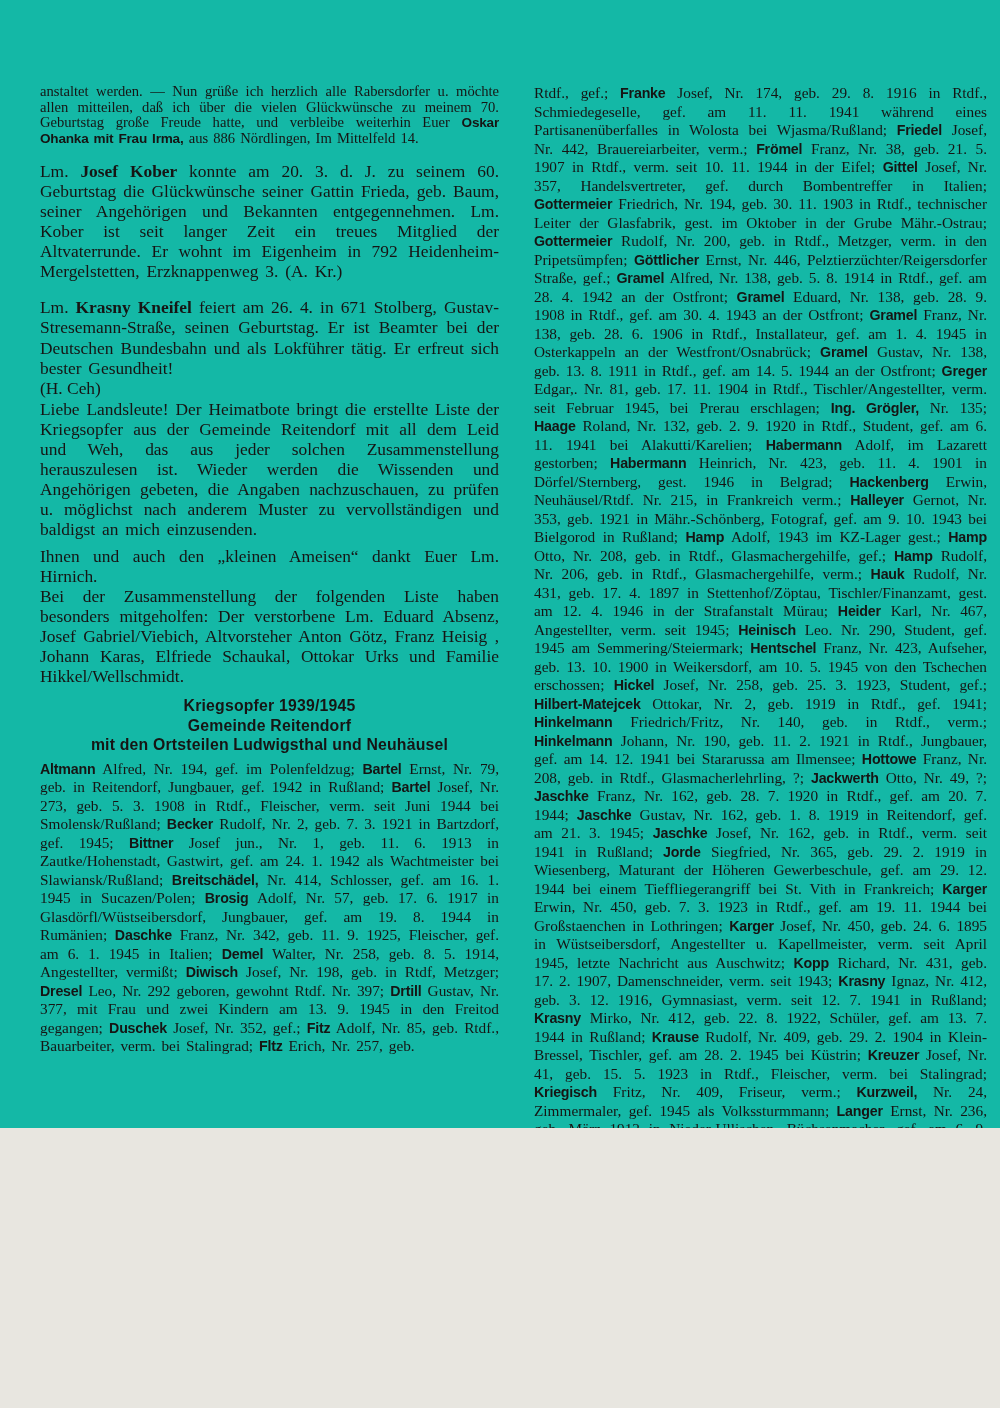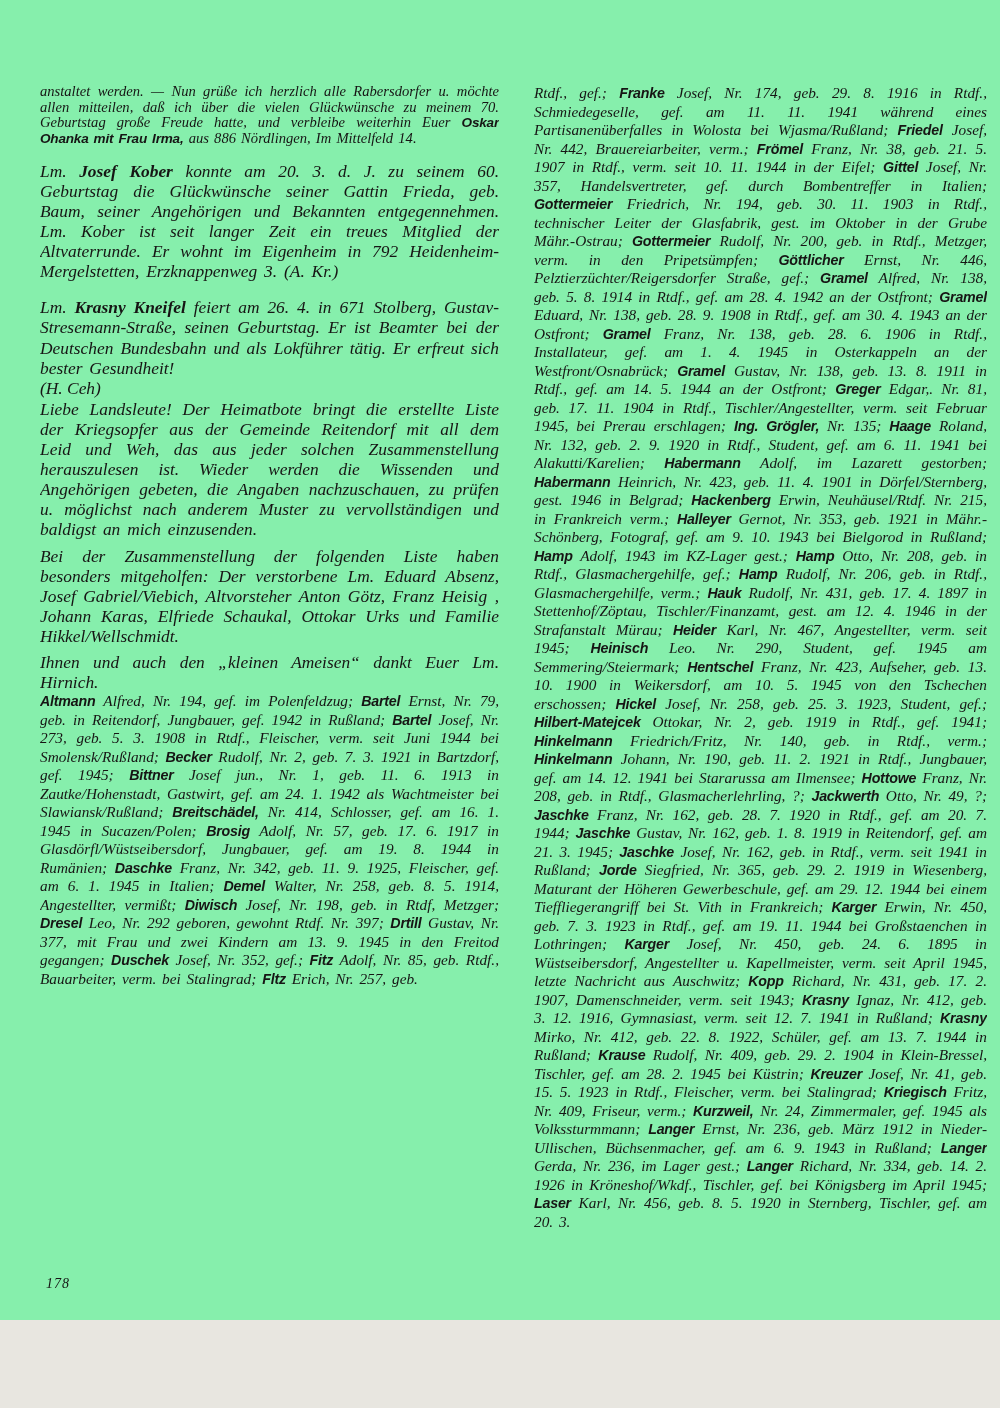--- a/index.html
+++ b/index.html
@@ -1,24 +1,23 @@
 <!DOCTYPE html>
 <html lang="de"><head>
 <meta charset="utf-8">
 <style>
   html,body{margin:0;padding:0;background:#e8e6e0;}
   .page{
     position:relative;
-    width:1000px;height:1320px;
+    width:1000px;height:1128px;
     margin:0 auto;
-    background:#86efac;
+    background:#14b8a6;
     color:#161514;
     font-family:"Liberation Serif","DejaVu Serif",serif;
     overflow:hidden;
-    font-style:italic;
   }
   .col{position:absolute;top:84px;}
   .col-left{left:40px;width:459px;height:1230px;overflow:hidden;}
   .col-right{left:534px;width:453px;height:1230px;overflow:hidden;}
   p{margin:0;}
   .justify{text-align:justify;text-justify:inter-word;}
   .cont-text{font-size:14.6px;line-height:15.7px;word-spacing:1.5px;}
   .body-text{font-size:17.4px;line-height:20.1px;word-spacing:2.5px;}
   .list-text{font-size:15.3px;line-height:18.5px;word-spacing:2px;}
   .section-heading{
@@ -55,24 +54,29 @@
 
 
     <p class="body-text justify mb4"><span>Lm. </span><span class="b-serif">Josef Kober</span><span> konnte am 20. 3. d. J. zu seinem 60. Geburtstag die Glückwünsche seiner Gattin Frieda, geb. Baum, seiner Angehörigen und Bekannten entgegennehmen. Lm. Kober ist seit langer Zeit ein treues Mitglied der Altvaterrunde. Er wohnt im Eigenheim in 792 Heidenheim-Mergelstetten, Erzknappenweg 3. (A. Kr.)</span></p>
 
     <p class="body-text justify"><span>Lm. </span><span class="b-serif">Krasny Kneifel</span><span> feiert am 26. 4. in 671 Stolberg, Gustav-Stresemann-Straße, seinen Geburtstag. Er ist Beamter bei der Deutschen Bundesbahn und als Lokführer tätig. Er erfreut sich bester Gesundheit!</span></p>
 
     <p class="byline">(H. Ceh)</p>
 
     <p class="body-text justify mb6">Liebe Landsleute! Der Heimatbote bringt die erstellte Liste der Kriegsopfer aus der Gemeinde Reitendorf mit all dem Leid und Weh, das aus jeder solchen Zusammenstellung herauszulesen ist. Wieder werden die Wissenden und Angehörigen gebeten, die Angaben nachzuschauen, zu prüfen u. möglichst nach anderem Muster zu vervollständigen und baldigst an mich einzusenden.</p>
 
+    <p class="body-text justify">Ihnen und auch den „kleinen Ameisen“ dankt Euer Lm. Hirnich.</p>
+
     <p class="body-text justify mb6">Bei der Zusammenstellung der folgenden Liste haben besonders mitgeholfen: Der verstorbene Lm. Eduard Absenz, Josef Gabriel/Viebich, Altvorsteher Anton Götz, Franz Heisig , Johann Karas, Elfriede Schaukal, Ottokar Urks und Familie Hikkel/Wellschmidt.</p>
 
-    <p class="body-text justify">Ihnen und auch den „kleinen Ameisen“ dankt Euer Lm. Hirnich.</p>
-
+    <div class="list-title">
+      <div>Kriegsopfer 1939/1945</div>
+      <div>Gemeinde Reitendorf</div>
+      <div>mit den Ortsteilen Ludwigsthal und Neuhäusel</div>
+    </div>
 
     <p class="list-text justify"><span class="b-sans">Altmann</span><span> Alfred, Nr. 194, gef. im Polenfeldzug; </span><span class="b-sans">Bartel</span><span> Ernst, Nr. 79, geb. in Reitendorf, Jungbauer, gef. 1942 in Rußland; </span><span class="b-sans">Bartel</span><span> Josef, Nr. 273, geb. 5. 3. 1908 in Rtdf., Fleischer, verm. seit Juni 1944 bei Smolensk/Rußland; </span><span class="b-sans">Becker</span><span> Rudolf, Nr. 2, geb. 7. 3. 1921 in Bartzdorf, gef. 1945; </span><span class="b-sans">Bittner</span><span> Josef jun., Nr. 1, geb. 11. 6. 1913 in Zautke/Hohenstadt, Gastwirt, gef. am 24. 1. 1942 als Wachtmeister bei Slawiansk/Rußland; </span><span class="b-sans">Breitschädel,</span><span> Nr. 414, Schlosser, gef. am 16. 1. 1945 in Sucazen/Polen; </span><span class="b-sans">Brosig</span><span> Adolf, Nr. 57, geb. 17. 6. 1917 in Glasdörfl/Wüstseibersdorf, Jungbauer, gef. am 19. 8. 1944 in Rumänien; </span><span class="b-sans">Daschke</span><span> Franz, Nr. 342, geb. 11. 9. 1925, Fleischer, gef. am 6. 1. 1945 in Italien; </span><span class="b-sans">Demel</span><span> Walter, Nr. 258, geb. 8. 5. 1914, Angestellter, vermißt; </span><span class="b-sans">Diwisch</span><span> Josef, Nr. 198, geb. in Rtdf, Metzger; </span><span class="b-sans">Dresel</span><span> Leo, Nr. 292 geboren, gewohnt Rtdf. Nr. 397; </span><span class="b-sans">Drtill</span><span> Gustav, Nr. 377, mit Frau und zwei Kindern am 13. 9. 1945 in den Freitod gegangen; </span><span class="b-sans">Duschek</span><span> Josef, Nr. 352, gef.; </span><span class="b-sans">Fitz</span><span> Adolf, Nr. 85, geb. Rtdf., Bauarbeiter, verm. bei Stalingrad; </span><span class="b-sans">Fltz</span><span> Erich, Nr. 257, geb.</span></p>
 
   </div>
 
   <div class="col col-right">
     <p class="list-text justify"><span>Rtdf., gef.; </span><span class="b-sans">Franke</span><span> Josef, Nr. 174, geb. 29. 8. 1916 in Rtdf., Schmiedegeselle, gef. am 11. 11. 1941 während eines Partisanenüberfalles in Wolosta bei Wjasma/Rußland; </span><span class="b-sans">Friedel</span><span> Josef, Nr. 442, Brauereiarbeiter, verm.; </span><span class="b-sans">Frömel</span><span> Franz, Nr. 38, geb. 21. 5. 1907 in Rtdf., verm. seit 10. 11. 1944 in der Eifel; </span><span class="b-sans">Gittel</span><span> Josef, Nr. 357, Handelsvertreter, gef. durch Bombentreffer in Italien; </span><span class="b-sans">Gottermeier</span><span> Friedrich, Nr. 194, geb. 30. 11. 1903 in Rtdf., technischer Leiter der Glasfabrik, gest. im Oktober in der Grube Mähr.-Ostrau; </span><span class="b-sans">Gottermeier</span><span> Rudolf, Nr. 200, geb. in Rtdf., Metzger, verm. in den Pripetsümpfen; </span><span class="b-sans">Göttlicher</span><span> Ernst, Nr. 446, Pelztierzüchter/Reigersdorfer Straße, gef.; </span><span class="b-sans">Gramel</span><span> Alfred, Nr. 138, geb. 5. 8. 1914 in Rtdf., gef. am 28. 4. 1942 an der Ostfront; </span><span class="b-sans">Gramel</span><span> Eduard, Nr. 138, geb. 28. 9. 1908 in Rtdf., gef. am 30. 4. 1943 an der Ostfront; </span><span class="b-sans">Gramel</span><span> Franz, Nr. 138, geb. 28. 6. 1906 in Rtdf., Installateur, gef. am 1. 4. 1945 in Osterkappeln an der Westfront/Osnabrück; </span><span class="b-sans">Gramel</span><span> Gustav, Nr. 138, geb. 13. 8. 1911 in Rtdf., gef. am 14. 5. 1944 an der Ostfront; </span><span class="b-sans">Greger</span><span> Edgar,. Nr. 81, geb. 17. 11. 1904 in Rtdf., Tischler/Angestellter, verm. seit Februar 1945, bei Prerau erschlagen; </span><span class="b-sans">Ing. Grögler,</span><span> Nr. 135; </span><span class="b-sans">Haage</span><span> Roland, Nr. 132, geb. 2. 9. 1920 in Rtdf., Student, gef. am 6. 11. 1941 bei Alakutti/Karelien; </span><span class="b-sans">Habermann</span><span> Adolf, im Lazarett gestorben; </span><span class="b-sans">Habermann</span><span> Heinrich, Nr. 423, geb. 11. 4. 1901 in Dörfel/Sternberg, gest. 1946 in Belgrad; </span><span class="b-sans">Hackenberg</span><span> Erwin, Neuhäusel/Rtdf. Nr. 215, in Frankreich verm.; </span><span class="b-sans">Halleyer</span><span> Gernot, Nr. 353, geb. 1921 in Mähr.-Schönberg, Fotograf, gef. am 9. 10. 1943 bei Bielgorod in Rußland; </span><span class="b-sans">Hamp</span><span> Adolf, 1943 im KZ-Lager gest.; </span><span class="b-sans">Hamp</span><span> Otto, Nr. 208, geb. in Rtdf., Glasmachergehilfe, gef.; </span><span class="b-sans">Hamp</span><span> Rudolf, Nr. 206, geb. in Rtdf., Glasmachergehilfe, verm.; </span><span class="b-sans">Hauk</span><span> Rudolf, Nr. 431, geb. 17. 4. 1897 in Stettenhof/Zöptau, Tischler/Finanzamt, gest. am 12. 4. 1946 in der Strafanstalt Mürau; </span><span class="b-sans">Heider</span><span> Karl, Nr. 467, Angestellter, verm. seit 1945; </span><span class="b-sans">Heinisch</span><span> Leo. Nr. 290, Student, gef. 1945 am Semmering/Steiermark; </span><span class="b-sans">Hentschel</span><span> Franz, Nr. 423, Aufseher, geb. 13. 10. 1900 in Weikersdorf, am 10. 5. 1945 von den Tschechen erschossen; </span><span class="b-sans">Hickel</span><span> Josef, Nr. 258, geb. 25. 3. 1923, Student, gef.; </span><span class="b-sans">Hilbert-Matejcek</span><span> Ottokar, Nr. 2, geb. 1919 in Rtdf., gef. 1941; </span><span class="b-sans">Hinkelmann</span><span> Friedrich/Fritz, Nr. 140, geb. in Rtdf., verm.; </span><span class="b-sans">Hinkelmann</span><span> Johann, Nr. 190, geb. 11. 2. 1921 in Rtdf., Jungbauer, gef. am 14. 12. 1941 bei Stararussa am Ilmensee; </span><span class="b-sans">Hottowe</span><span> Franz, Nr. 208, geb. in Rtdf., Glasmacherlehrling, ?; </span><span class="b-sans">Jackwerth</span><span> Otto, Nr. 49, ?; </span><span class="b-sans">Jaschke</span><span> Franz, Nr. 162, geb. 28. 7. 1920 in Rtdf., gef. am 20. 7. 1944; </span><span class="b-sans">Jaschke</span><span> Gustav, Nr. 162, geb. 1. 8. 1919 in Reitendorf, gef. am 21. 3. 1945; </span><span class="b-sans">Jaschke</span><span> Josef, Nr. 162, geb. in Rtdf., verm. seit 1941 in Rußland; </span><span class="b-sans">Jorde</span><span> Siegfried, Nr. 365, geb. 29. 2. 1919 in Wiesenberg, Maturant der Höheren Gewerbeschule, gef. am 29. 12. 1944 bei einem Tieffliegerangriff bei St. Vith in Frankreich; </span><span class="b-sans">Karger</span><span> Erwin, Nr. 450, geb. 7. 3. 1923 in Rtdf., gef. am 19. 11. 1944 bei Großstaenchen in Lothringen; </span><span class="b-sans">Karger</span><span> Josef, Nr. 450, geb. 24. 6. 1895 in Wüstseibersdorf, Angestellter u. Kapellmeister, verm. seit April 1945, letzte Nachricht aus Auschwitz; </span><span class="b-sans">Kopp</span><span> Richard, Nr. 431, geb. 17. 2. 1907, Damenschneider, verm. seit 1943; </span><span class="b-sans">Krasny</span><span> Ignaz, Nr. 412, geb. 3. 12. 1916, Gymnasiast, verm. seit 12. 7. 1941 in Rußland; </span><span class="b-sans">Krasny</span><span> Mirko, Nr. 412, geb. 22. 8. 1922, Schüler, gef. am 13. 7. 1944 in Rußland; </span><span class="b-sans">Krause</span><span> Rudolf, Nr. 409, geb. 29. 2. 1904 in Klein-Bressel, Tischler, gef. am 28. 2. 1945 bei Küstrin; </span><span class="b-sans">Kreuzer</span><span> Josef, Nr. 41, geb. 15. 5. 1923 in Rtdf., Fleischer, verm. bei Stalingrad; </span><span class="b-sans">Kriegisch</span><span> Fritz, Nr. 409, Friseur, verm.; </span><span class="b-sans">Kurzweil,</span><span> Nr. 24, Zimmermaler, gef. 1945 als Volkssturmmann; </span><span class="b-sans">Langer</span><span> Ernst, Nr. 236, geb. März 1912 in Nieder-Ullischen, Büchsenmacher, gef. am 6. 9. 1943 in Rußland; </span><span class="b-sans">Langer</span><span> Gerda, Nr. 236, im Lager gest.; </span><span class="b-sans">Langer</span><span> Richard, Nr. 334, geb. 14. 2. 1926 in Kröneshof/Wkdf., Tischler, gef. bei Königsberg im April 1945; </span><span class="b-sans">Laser</span><span> Karl, Nr. 456, geb. 8. 5. 1920 in Sternberg, Tischler, gef. am 20. 3.</span></p>
   </div>
 
   <div class="page-number">178</div>

